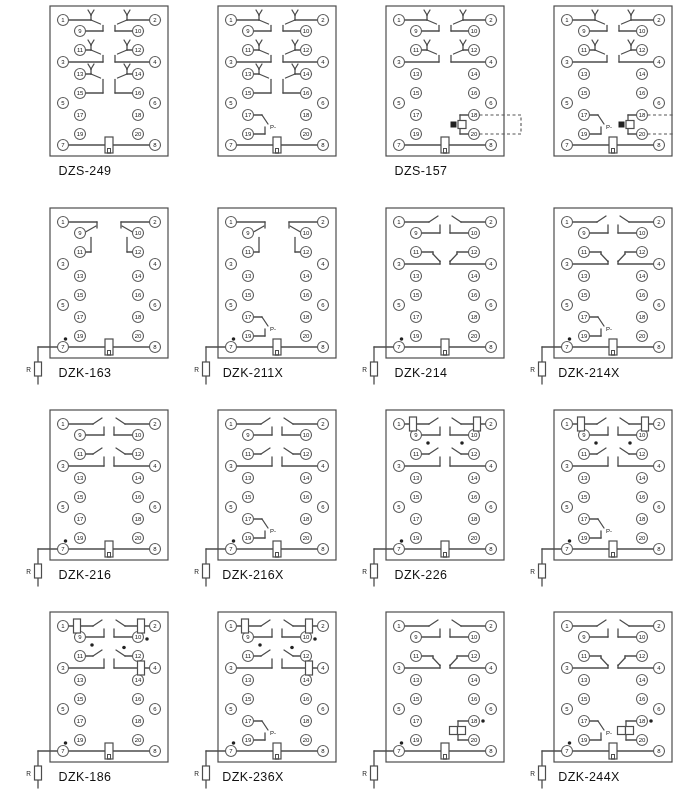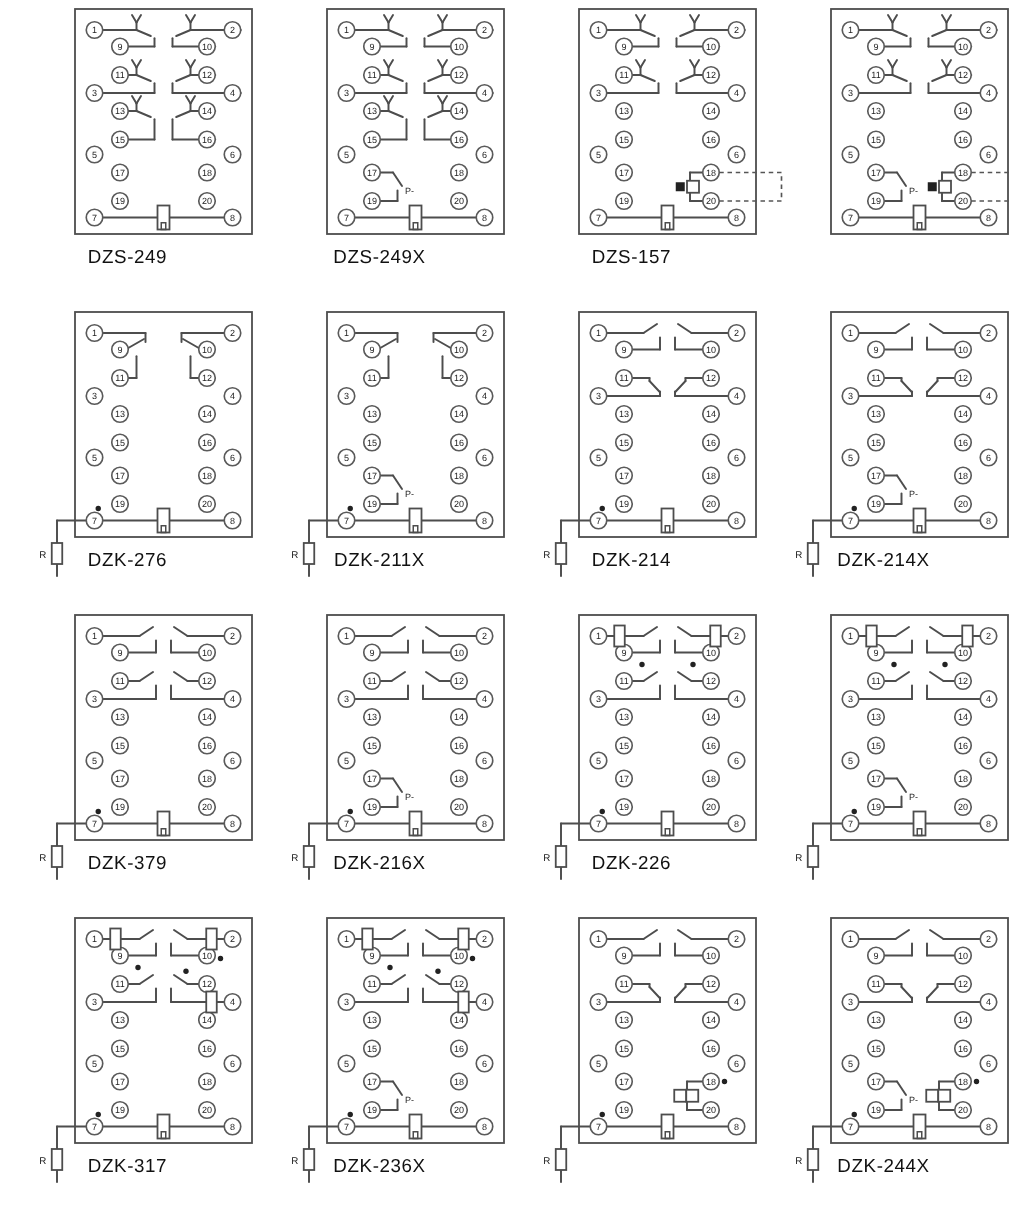--- a/index.html
+++ b/index.html
@@ -202,21 +202,20 @@
         <text x="113" y="48.1" font-size="6" fill="#222222" text-anchor="middle" font-family="&quot;Liberation Sans&quot;,sans-serif">12</text>
         <circle cx="113" cy="70" r="5.5" fill="#ffffff" stroke="#5a5a5a" stroke-width="1.1"></circle>
         <text x="113" y="72.1" font-size="6" fill="#222222" text-anchor="middle" font-family="&quot;Liberation Sans&quot;,sans-serif">14</text>
         <circle cx="113" cy="89" r="5.5" fill="#ffffff" stroke="#5a5a5a" stroke-width="1.1"></circle>
         <text x="113" y="91.1" font-size="6" fill="#222222" text-anchor="middle" font-family="&quot;Liberation Sans&quot;,sans-serif">16</text>
         <circle cx="113" cy="111" r="5.5" fill="#ffffff" stroke="#5a5a5a" stroke-width="1.1"></circle>
         <text x="113" y="113.1" font-size="6" fill="#222222" text-anchor="middle" font-family="&quot;Liberation Sans&quot;,sans-serif">18</text>
         <circle cx="113" cy="130" r="5.5" fill="#ffffff" stroke="#5a5a5a" stroke-width="1.1"></circle>
         <text x="113" y="132.1" font-size="6" fill="#222222" text-anchor="middle" font-family="&quot;Liberation Sans&quot;,sans-serif">20</text>
       </svg>
-      <div class="diagram-label">DZS-249X</div>
     </div>
     <div class="cell">
       <svg width="168" height="182" viewBox="0 0 168 182">
         <rect x="25" y="2" width="118" height="150" fill="none" stroke="#4d4d4d" stroke-width="1.2"></rect>
         <line x1="43.5" y1="16" x2="66" y2="16" stroke="#4d4d4d" stroke-width="1.3" stroke-linecap="round"></line>
         <line x1="63" y1="6" x2="66" y2="11" stroke="#4d4d4d" stroke-width="1.3" stroke-linecap="round"></line>
         <line x1="69" y1="6" x2="66" y2="11" stroke="#4d4d4d" stroke-width="1.3" stroke-linecap="round"></line>
         <line x1="66" y1="11" x2="66" y2="16" stroke="#4d4d4d" stroke-width="1.3" stroke-linecap="round"></line>
         <line x1="66" y1="16" x2="75.5" y2="20" stroke="#4d4d4d" stroke-width="1.3" stroke-linecap="round"></line>
         <line x1="60.5" y1="27" x2="78" y2="27" stroke="#4d4d4d" stroke-width="1.3" stroke-linecap="round"></line>
@@ -437,21 +436,21 @@
         <circle cx="113" cy="89" r="5.5" fill="#ffffff" stroke="#5a5a5a" stroke-width="1.1"></circle>
         <text x="113" y="91.1" font-size="6" fill="#222222" text-anchor="middle" font-family="&quot;Liberation Sans&quot;,sans-serif">16</text>
         <circle cx="113" cy="111" r="5.5" fill="#ffffff" stroke="#5a5a5a" stroke-width="1.1"></circle>
         <text x="113" y="113.1" font-size="6" fill="#222222" text-anchor="middle" font-family="&quot;Liberation Sans&quot;,sans-serif">18</text>
         <circle cx="113" cy="130" r="5.5" fill="#ffffff" stroke="#5a5a5a" stroke-width="1.1"></circle>
         <text x="113" y="132.1" font-size="6" fill="#222222" text-anchor="middle" font-family="&quot;Liberation Sans&quot;,sans-serif">20</text>
         <rect x="9.5" y="156" width="7" height="14" fill="#ffffff" stroke="#4d4d4d" stroke-width="1.2"></rect>
         <text x="3.5" y="166" font-size="6.5" fill="#222222" text-anchor="middle" font-family="&quot;Liberation Sans&quot;,sans-serif">R</text>
         <circle cx="40.5" cy="133" r="1.8" fill="#222222"></circle>
       </svg>
-      <div class="diagram-label">DZK-276</div>
+      <div class="diagram-label">DZK-163</div>
     </div>
     <div class="cell">
       <svg width="168" height="182" viewBox="0 0 168 182">
         <rect x="25" y="2" width="118" height="150" fill="none" stroke="#4d4d4d" stroke-width="1.2"></rect>
         <line x1="43.5" y1="16" x2="72" y2="16" stroke="#4d4d4d" stroke-width="1.3" stroke-linecap="round"></line>
         <line x1="72" y1="16" x2="72" y2="22" stroke="#4d4d4d" stroke-width="1.3" stroke-linecap="round"></line>
         <line x1="60.5" y1="26" x2="71" y2="20" stroke="#4d4d4d" stroke-width="1.3" stroke-linecap="round"></line>
         <line x1="60.5" y1="46" x2="66" y2="46" stroke="#4d4d4d" stroke-width="1.3" stroke-linecap="round"></line>
         <line x1="66" y1="46" x2="66" y2="31.5" stroke="#4d4d4d" stroke-width="1.3" stroke-linecap="round"></line>
         <line x1="124.5" y1="16" x2="96" y2="16" stroke="#4d4d4d" stroke-width="1.3" stroke-linecap="round"></line>
@@ -729,21 +728,21 @@
         <circle cx="113" cy="89" r="5.5" fill="#ffffff" stroke="#5a5a5a" stroke-width="1.1"></circle>
         <text x="113" y="91.1" font-size="6" fill="#222222" text-anchor="middle" font-family="&quot;Liberation Sans&quot;,sans-serif">16</text>
         <circle cx="113" cy="111" r="5.5" fill="#ffffff" stroke="#5a5a5a" stroke-width="1.1"></circle>
         <text x="113" y="113.1" font-size="6" fill="#222222" text-anchor="middle" font-family="&quot;Liberation Sans&quot;,sans-serif">18</text>
         <circle cx="113" cy="130" r="5.5" fill="#ffffff" stroke="#5a5a5a" stroke-width="1.1"></circle>
         <text x="113" y="132.1" font-size="6" fill="#222222" text-anchor="middle" font-family="&quot;Liberation Sans&quot;,sans-serif">20</text>
         <rect x="9.5" y="156" width="7" height="14" fill="#ffffff" stroke="#4d4d4d" stroke-width="1.2"></rect>
         <text x="3.5" y="166" font-size="6.5" fill="#222222" text-anchor="middle" font-family="&quot;Liberation Sans&quot;,sans-serif">R</text>
         <circle cx="40.5" cy="133" r="1.8" fill="#222222"></circle>
       </svg>
-      <div class="diagram-label">DZK-379</div>
+      <div class="diagram-label">DZK-216</div>
     </div>
     <div class="cell">
       <svg width="168" height="182" viewBox="0 0 168 182">
         <rect x="25" y="2" width="118" height="150" fill="none" stroke="#4d4d4d" stroke-width="1.2"></rect>
         <line x1="43.5" y1="16" x2="68" y2="16" stroke="#4d4d4d" stroke-width="1.3" stroke-linecap="round"></line>
         <line x1="68" y1="16" x2="77" y2="10" stroke="#4d4d4d" stroke-width="1.3" stroke-linecap="round"></line>
         <line x1="60.5" y1="27" x2="79" y2="27" stroke="#4d4d4d" stroke-width="1.3" stroke-linecap="round"></line>
         <line x1="79" y1="27" x2="79" y2="19" stroke="#4d4d4d" stroke-width="1.3" stroke-linecap="round"></line>
         <line x1="124.5" y1="16" x2="100" y2="16" stroke="#4d4d4d" stroke-width="1.3" stroke-linecap="round"></line>
         <line x1="100" y1="16" x2="91" y2="10" stroke="#4d4d4d" stroke-width="1.3" stroke-linecap="round"></line>
@@ -1036,21 +1035,21 @@
         <rect x="48.5" y="9" width="7" height="14" fill="#ffffff" stroke="#4d4d4d" stroke-width="1.2"></rect>
         <rect x="112.5" y="9" width="7" height="14" fill="#ffffff" stroke="#4d4d4d" stroke-width="1.2"></rect>
         <rect x="112.5" y="51" width="7" height="14" fill="#ffffff" stroke="#4d4d4d" stroke-width="1.2"></rect>
         <rect x="9.5" y="156" width="7" height="14" fill="#ffffff" stroke="#4d4d4d" stroke-width="1.2"></rect>
         <text x="3.5" y="166" font-size="6.5" fill="#222222" text-anchor="middle" font-family="&quot;Liberation Sans&quot;,sans-serif">R</text>
         <circle cx="40.5" cy="133" r="1.8" fill="#222222"></circle>
         <circle cx="67" cy="35" r="1.8" fill="#222222"></circle>
         <circle cx="122" cy="29" r="1.8" fill="#222222"></circle>
         <circle cx="99" cy="37.5" r="1.8" fill="#222222"></circle>
       </svg>
-      <div class="diagram-label">DZK-317</div>
+      <div class="diagram-label">DZK-186</div>
     </div>
     <div class="cell">
       <svg width="168" height="182" viewBox="0 0 168 182">
         <rect x="25" y="2" width="118" height="150" fill="none" stroke="#4d4d4d" stroke-width="1.2"></rect>
         <line x1="43.5" y1="16" x2="68" y2="16" stroke="#4d4d4d" stroke-width="1.3" stroke-linecap="round"></line>
         <line x1="68" y1="16" x2="77" y2="10" stroke="#4d4d4d" stroke-width="1.3" stroke-linecap="round"></line>
         <line x1="60.5" y1="27" x2="79" y2="27" stroke="#4d4d4d" stroke-width="1.3" stroke-linecap="round"></line>
         <line x1="79" y1="27" x2="79" y2="19" stroke="#4d4d4d" stroke-width="1.3" stroke-linecap="round"></line>
         <line x1="124.5" y1="16" x2="100" y2="16" stroke="#4d4d4d" stroke-width="1.3" stroke-linecap="round"></line>
         <line x1="100" y1="16" x2="91" y2="10" stroke="#4d4d4d" stroke-width="1.3" stroke-linecap="round"></line>

